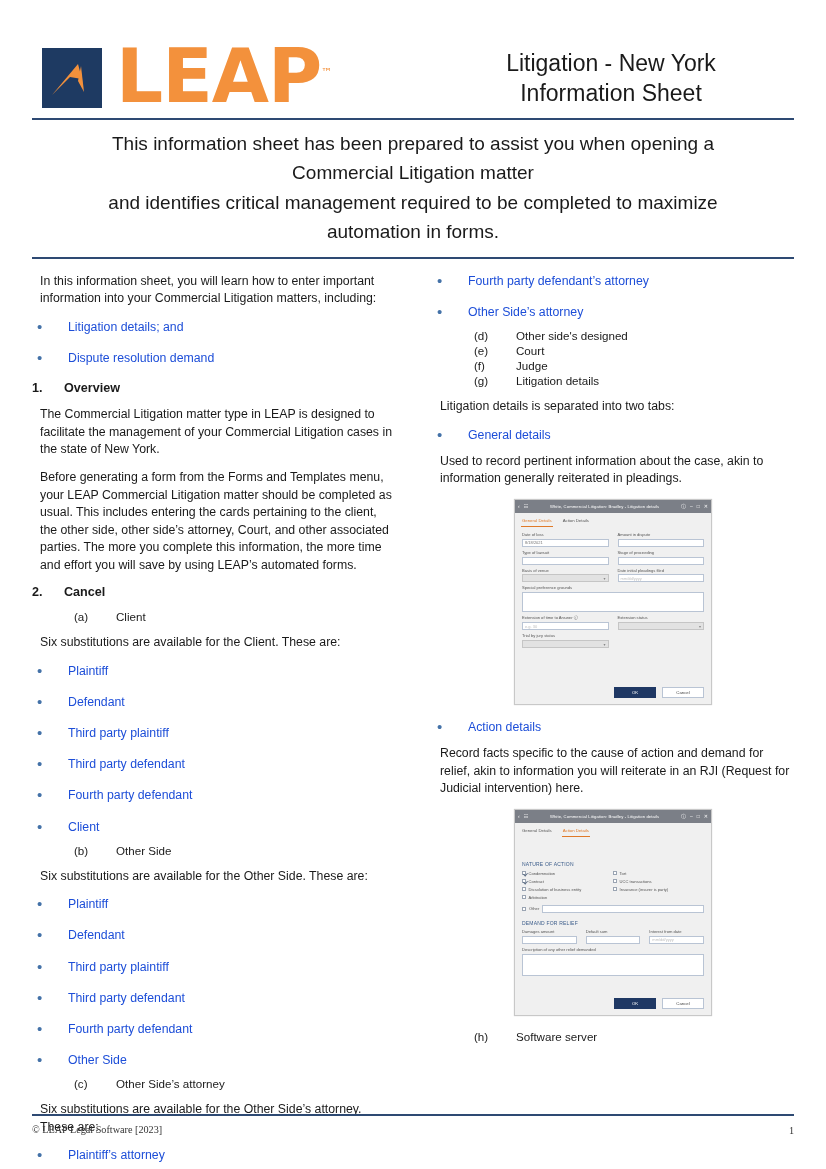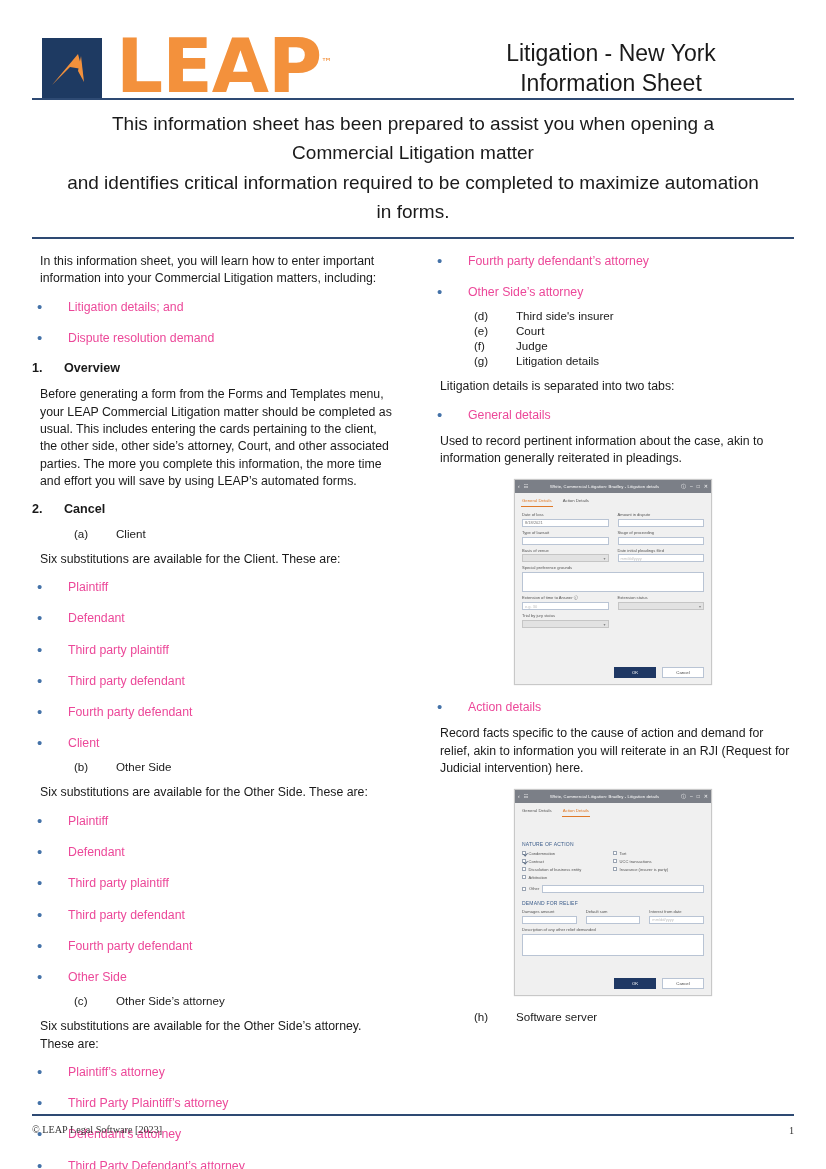--- a/index.html
+++ b/index.html
@@ -9,21 +9,21 @@
     width: 826px; height: 1169px;
     background: #ffffff;
     font-family: "Liberation Sans", sans-serif;
     color: #1a1a1a;
     position: relative;
     overflow: hidden;
   }
   .page { position:absolute; inset:0; padding: 0 32px; }
 
   
-  .header { display:flex; align-items:center; padding-top: 38px; height: 98px; }
+  .header { display:flex; align-items:center; padding-top: 38px; height: 118px; }
   .logo-wrap { display:flex; align-items:center; width: 420px; padding-left: 10px;}
   .logo-mark {
     width: 60px; height: 60px; background:#1e3a62; position:relative;
     flex: 0 0 60px;
   }
   .logo-mark svg { position:absolute; left:0; top:0; }
   .logo-text {
     font-family:"DejaVu Sans", sans-serif;
     font-weight:700; font-size:74px; color:#f3913c;
     letter-spacing:-1px; line-height:1; margin-left:14px;
@@ -43,21 +43,21 @@
   }
 
   
   .columns { display:flex; gap:38px; padding-top:14px; }
   .col { width: 369px; }
 
   p.body { font-size:12.3px; line-height:1.42; margin:0 0 11px 8px; color:#1a1a1a; }
 
   ul.bullets { list-style:none; margin:0 0 8px 0; padding:0; }
   ul.bullets li {
-    font-size:12.3px; line-height:1.4; color:#ec4899;
+    font-size:12.3px; line-height:1.4; color:#1d4ed8;
     position:relative; padding-left:36px; margin-bottom:14px;
   }
   ul.bullets li::before {
     content:"\2022"; position:absolute; left:5px; top:-1px;
     color:#4472a8; font-size:15px; line-height:1.25;
   }
   ul.bullets li.tight { margin-bottom:2px; }
 
   h2.num-head {
     font-size:12.6px; font-weight:700; margin:4px 0 11px 0;
@@ -154,41 +154,42 @@
     <div class="doc-title">
       <div>Litigation - New York</div>
       <div>Information Sheet</div>
     </div>
   </div>
 
   <div class="rule"></div>
 
   <div class="banner">
     <div>This information sheet has been prepared to assist you when opening a Commercial Litigation matter</div>
-    <div>and identifies critical information required to be completed to maximize automation in forms.</div>
+    <div>and identifies critical management required to be completed to maximize automation in forms.</div>
   </div>
 
   <div class="rule"></div>
 
   <div class="columns">
 
     <div class="col">
 
       <p class="body">In this information sheet, you will learn how to enter important information into your Commercial Litigation matters, including:</p>
 
       <ul class="bullets">
         <li>Litigation details; and</li>
         <li>Dispute resolution demand</li>
       </ul>
 
       <h2 class="num-head">
         <span class="n">1.</span>
         <span>Overview</span>
       </h2>
 
+      <p class="body">The Commercial Litigation matter type in LEAP is designed to facilitate the management of your Commercial Litigation cases in the state of New York.</p>
       <p class="body">Before generating a form from the Forms and Templates menu, your LEAP Commercial Litigation matter should be completed as usual. This includes entering the cards pertaining to the client, the other side, other side’s attorney, Court, and other associated parties. The more you complete this information, the more time and effort you will save by using LEAP’s automated forms.</p>
 
       <h2 class="num-head">
         <span class="n">2.</span>
         <span>Cancel</span>
       </h2>
 
       <div class="sub-item">
         <span class="letter">(a)</span>
         <span>Client</span>
@@ -244,21 +245,21 @@
     <div class="col">
 
       <ul class="bullets">
         <li>Fourth party defendant’s attorney</li>
         <li class="tight">Other Side’s attorney</li>
       </ul>
 
       <div class="sub-list">
         <div class="sub-item">
           <span class="letter">(d)</span>
-          <span>Third side's insurer</span>
+          <span>Other side's designed</span>
         </div>
         <div class="sub-item">
           <span class="letter">(e)</span>
           <span>Court</span>
         </div>
         <div class="sub-item">
           <span class="letter">(f)</span>
           <span>Judge</span>
         </div>
         <div class="sub-item">

